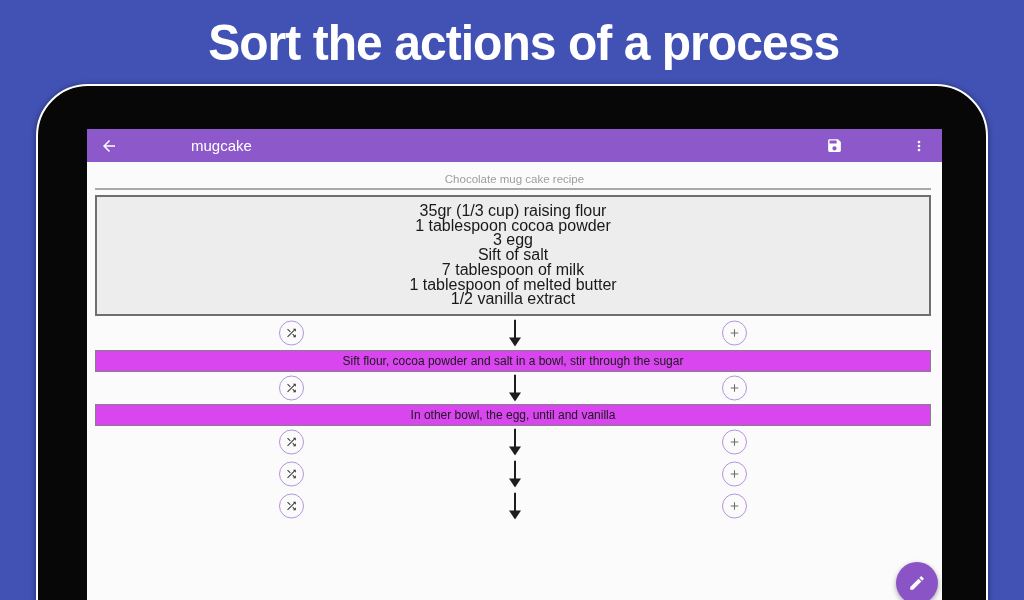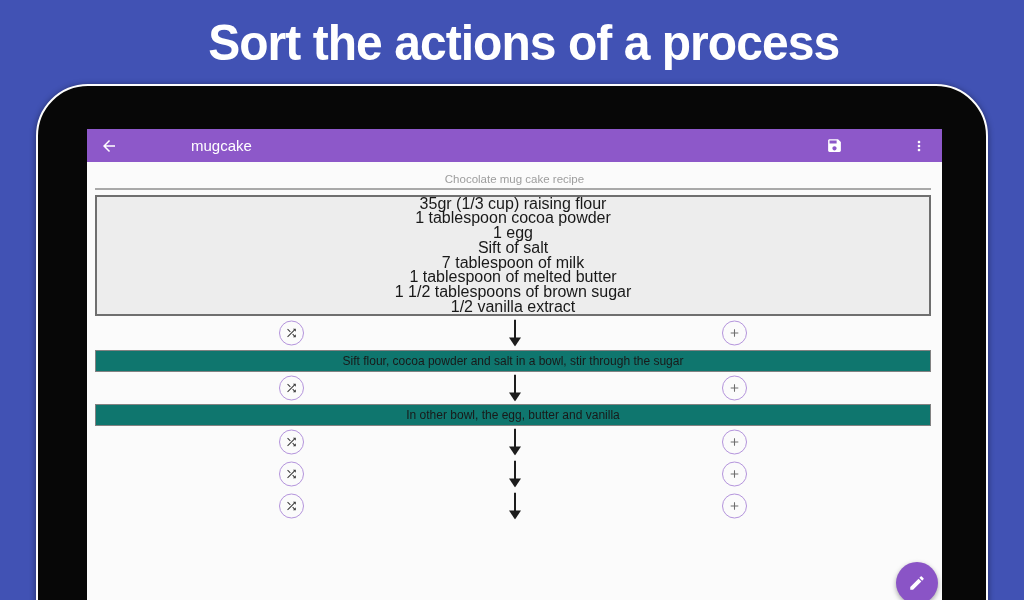--- a/index.html
+++ b/index.html
@@ -49,21 +49,21 @@
                  width: 25px; height: 25px; border-radius: 50%;
                  border: 1.5px solid var(--c-connector_circle_outline, #b494dc);
                  background: transparent; padding: 0; cursor: pointer;
                  display: flex; align-items: center; justify-content: center; }
   .shuffle-btn { left: 192px; }
   .plus-btn { left: 635px; }
   .down-arrow { position: absolute; left: calc(50% - 12px); top: 50%;
                 transform: translateY(-50%); display: flex; }
 
   .step-box { margin: 0 11px 0 8px; height: 22px;
-              background: #0f766e; border: 1px solid #828282;
+              background: #d946ef; border: 1px solid #828282;
               display: flex; align-items: center; justify-content: center;
               font-size: 12px; color: #191919; cursor: grab; }
 
   .fab { position: absolute; left: 809px; top: 433px; width: 42px; height: 42px;
          border-radius: 50%; background: var(--c-fab, #8a54c6); border: 0;
          display: flex; align-items: center; justify-content: center;
          box-shadow: 0 2px 5px rgba(0,0,0,.35); cursor: pointer; }
 </style>
 </head>
 <body style="--c-background: #4152b4; --c-toolbar: #8d58c9; --c-fab: #8a54c6; --c-connector_circle_outline: #b494dc;">
@@ -94,25 +94,24 @@
         </svg>
       </button>
     </div>
 
     <div class="content">
       <div class="doc-title">Chocolate mug cake recipe</div>
       <div class="title-rule"></div>
       <div class="ingredients-box" id="ingredients">
           <div class="ing-line">35gr (1/3 cup) raising flour</div>
           <div class="ing-line">1 tablespoon cocoa powder</div>
-          <div class="ing-line">1 egg</div>
+          <div class="ing-line">3 egg</div>
           <div class="ing-line">Sift of salt</div>
           <div class="ing-line">7 tablespoon of milk</div>
           <div class="ing-line">1 tablespoon of melted butter</div>
-          <div class="ing-line">1 1/2 tablespoons of brown sugar</div>
           <div class="ing-line">1/2 vanilla extract</div>
         </div>
       <div id="steps">
   <div class="connector">
     <button class="icon-circle shuffle-btn">
       <svg width="13" height="13" viewBox="0 0 24 24">
         <path fill="#3d3d3d" d="M10.59 9.17L5.41 4 4 5.41l5.17 5.17 1.42-1.41zM14.5 4l2.04 2.04L4 18.59 5.41 20 17.96 7.46 20 9.5V4h-5.5zm.33 9.41l-1.41 1.41 3.13 3.13L14.5 20H20v-5.5l-2.04 2.04-3.13-3.13z"></path>
       </svg>
     </button>
     <span class="down-arrow">
@@ -142,21 +141,21 @@
         <polygon points="6,18 18,18 12,27" fill="#1d1d1d"></polygon>
       </svg>
     </span>
     <button class="icon-circle plus-btn">
       <svg width="13" height="13" viewBox="0 0 24 24">
         <path fill="#6e6e6e" d="M19 13h-6v6h-2v-6H5v-2h6V5h2v6h6v2z"></path>
       </svg>
     </button>
   </div>
 
-  <div class="step-box">In other bowl, the egg, butter and vanilla</div>
+  <div class="step-box">In other bowl, the egg, until and vanilla</div>
 
   <div class="connector">
     <button class="icon-circle shuffle-btn">
       <svg width="13" height="13" viewBox="0 0 24 24">
         <path fill="#3d3d3d" d="M10.59 9.17L5.41 4 4 5.41l5.17 5.17 1.42-1.41zM14.5 4l2.04 2.04L4 18.59 5.41 20 17.96 7.46 20 9.5V4h-5.5zm.33 9.41l-1.41 1.41 3.13 3.13L14.5 20H20v-5.5l-2.04 2.04-3.13-3.13z"></path>
       </svg>
     </button>
     <span class="down-arrow">
       <svg width="24" height="27" viewBox="0 0 24 27">
         <line x1="12" y1="0" x2="12" y2="19" stroke="#1d1d1d" stroke-width="2"></line>

